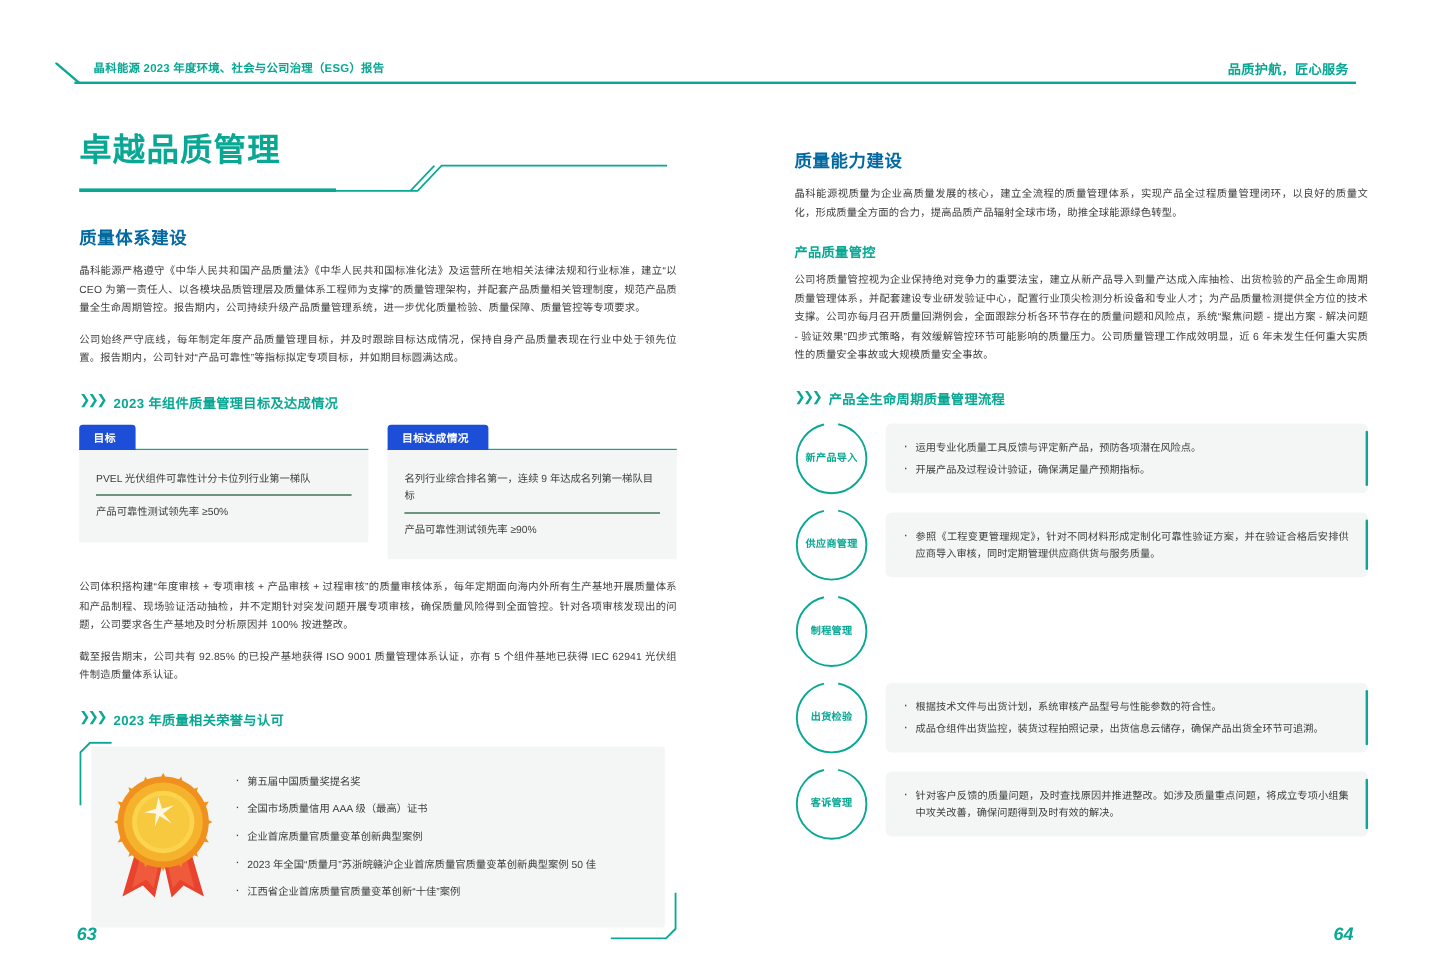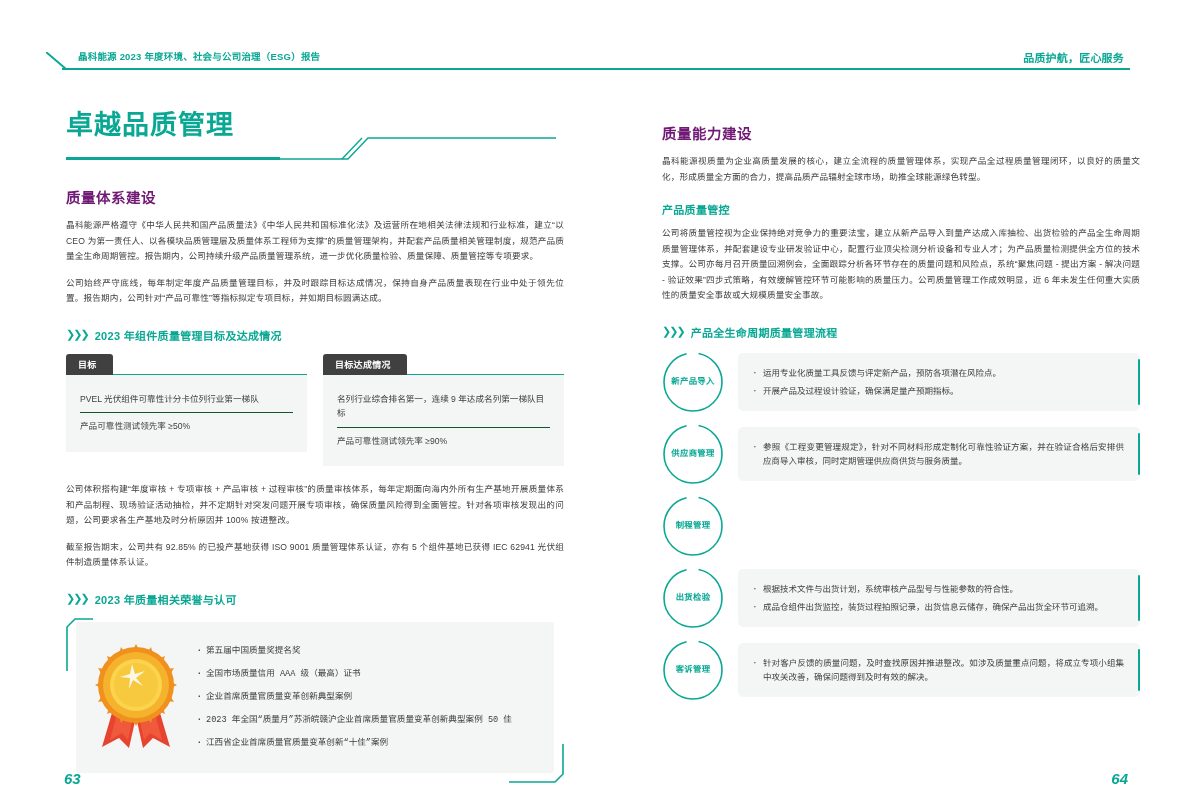--- a/index.html
+++ b/index.html
@@ -88,21 +88,21 @@
     position: absolute;
     left: 214px; top: 28px;
     width: 276px; height: 24px;
   }
   .chapter-deco svg { display: block; }
 
   
   .sec-head {
     font-size: 14.5px;
     font-weight: bold;
-    color: #701a75;
+    color: #0369a1;
     margin-bottom: 11px;
     letter-spacing: .5px;
   }
   .sec-head.right-col { margin-top: 0; }
 
   
   .sub-head {
     font-size: 11px;
     font-weight: bold;
     color: #0aa894;
@@ -146,21 +146,21 @@
     display: flex;
     gap: 16px;
     margin-bottom: 6px;
   }
   .goal-card {
     flex: 1;
     position: relative;
   }
   .goal-tab {
     display: inline-block;
-    background: #404040;
+    background: #1d4ed8;
     color: #ffffff;
     font-size: 9px;
     font-weight: bold;
     padding: 4px 16px 4px 12px;
     border-radius: 3px 3px 0 0;
     letter-spacing: .3px;
     position: relative;
     z-index: 2;
   }
   .goal-body {
@@ -176,21 +176,20 @@
     padding: 6px 0;
   }
   .goal-row + .goal-row {
     border-top: 1px solid #14532d;
   }
 
   
   .awards-wrap {
     position: relative;
     padding: 4px 10px 10px 10px;
-    font-family: Liberation Mono, monospace;
   }
   .awards-inner {
     position: relative;
     background: #f4f6f5;
     border-radius: 2px;
     display: flex;
     align-items: center;
     padding: 18px 16px 18px 8px;
     min-height: 118px;
   }

